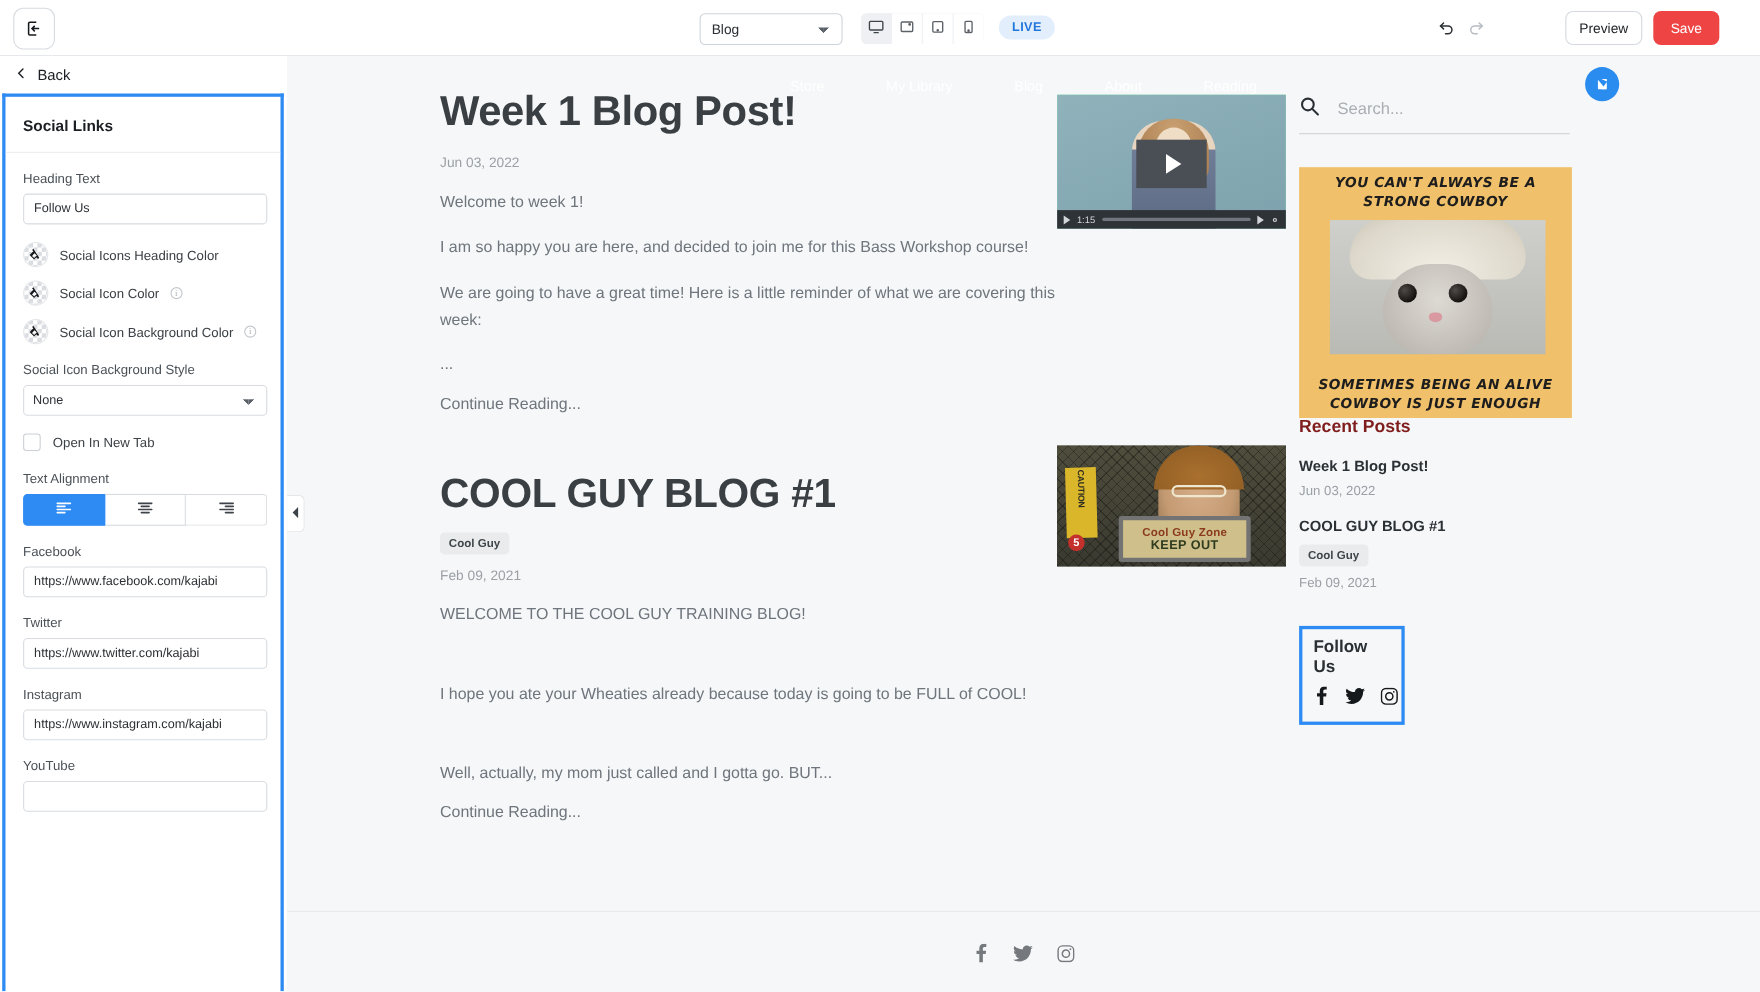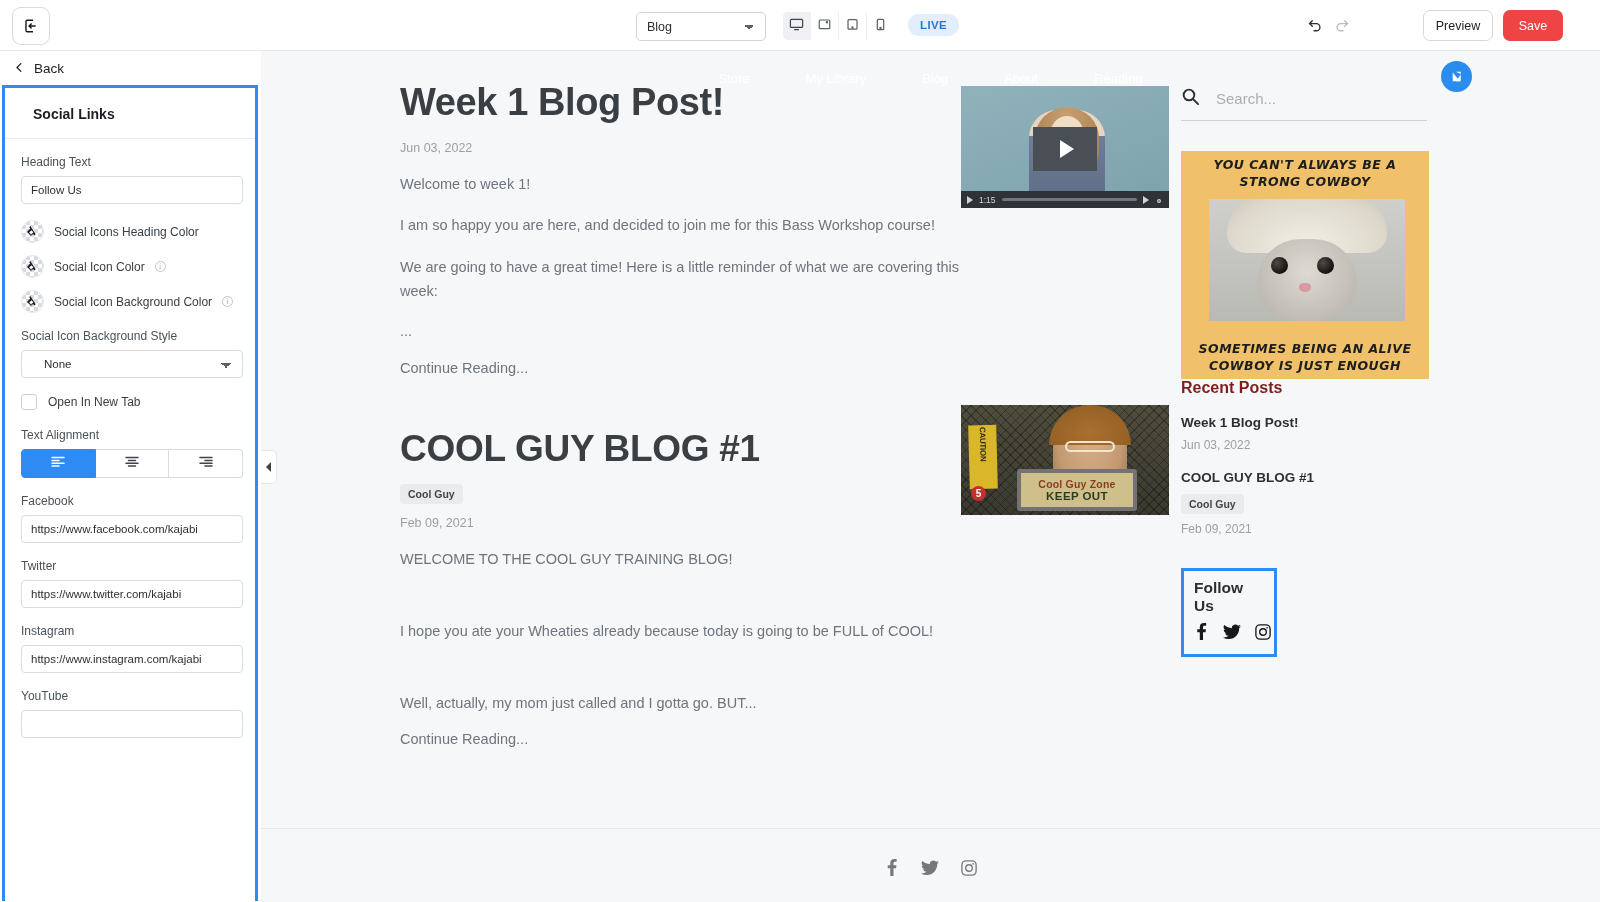--- a/index.html
+++ b/index.html
@@ -109,21 +109,21 @@
   .panel-card {
     position: absolute; top: 34px; left: 2px;
     width: 256px; height: 816px;
     border: 3px solid #2f8bf4;
     background: #fff;
     border-bottom: none;
     overflow: hidden;
   }
   .panel-title {
     font-size: 14px; font-weight: bold; color: #1b1f23;
-    padding: 18px 0 16px 28px;
+    padding: 18px 0 16px 16px;
     border-bottom: 1px solid #eceef0;
   }
   .panel-body { padding: 16px 16px 0 16px; }
 
   .field-label { font-size: 12px; color: #4a5157; margin-bottom: 7px; }
   .text-input {
     width: 222px; height: 28px;
     border: 1px solid #d8dbdf; border-radius: 4px;
     background: #fff;
     font-size: 11.5px; color: #2c3034;
@@ -157,21 +157,21 @@
     font-size: 8px; line-height: 9px; text-align: center;
     font-family: "Liberation Serif", serif;
     display: inline-block;
   }
 
   .select-input {
     width: 222px; height: 28px;
     border: 1px solid #d8dbdf; border-radius: 4px;
     background: #fff; font-size: 11.5px; color: #2c3034;
     font-family: "Liberation Sans", sans-serif;
-    padding-left: 22px; cursor: pointer;
+    padding-left: 8px; cursor: pointer;
     appearance: none;
     background-image:
       linear-gradient(45deg, transparent 50%, #5a6169 50%),
       linear-gradient(135deg, #5a6169 50%, transparent 50%);
     background-position: calc(100% - 16px) 12px, calc(100% - 11px) 12px;
     background-size: 5px 5px, 5px 5px;
     background-repeat: no-repeat;
   }
 
   .check-row { display: flex; align-items: center; gap: 11px; margin: 14px 0 18px 0; }

